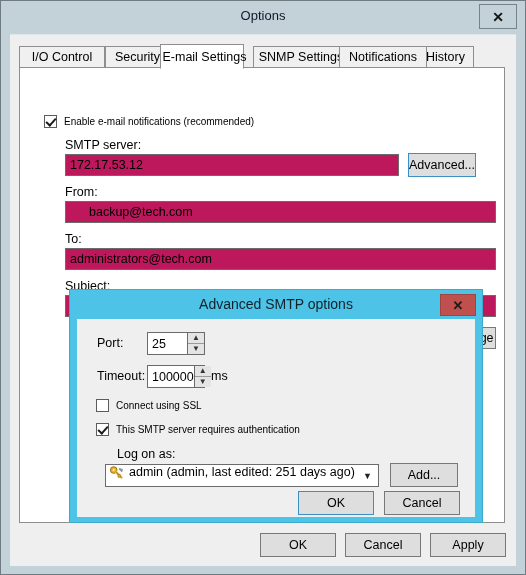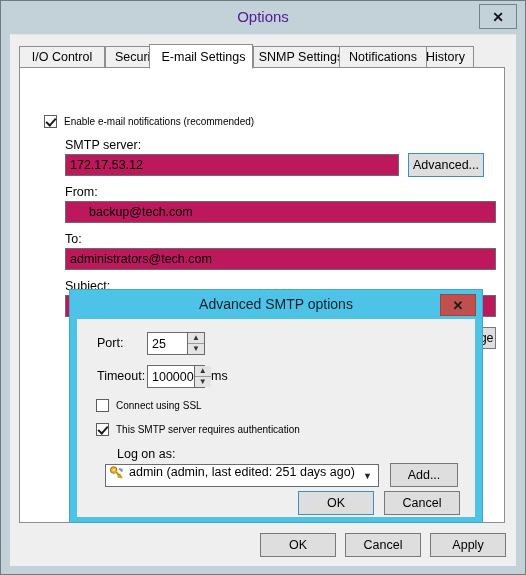--- a/index.html
+++ b/index.html
@@ -21,22 +21,22 @@
     border: 1px solid #6e7b80;
   }
   .titlebar {
     position: absolute; left: 0; top: 0;
     width: 524px; height: 33px;
     background: #c3d2d8;
   }
   .title-text {
     position: absolute; left: 0; top: 7px; width: 524px;
     text-align: center;
-    font-size: 15px;
-    color: #4c1d95;
+    font-size: 13px;
+    color: #0f172a;
   }
   .close-btn {
     position: absolute; right: 8px; top: 3px;
     width: 38px; height: 25px;
     background: #c3d2d8;
     border: 1px solid #74838a;
     display: flex; align-items: center; justify-content: center;
     font-size: 14px; font-weight: bold; color: #111;
     cursor: pointer;
     font-family: "Liberation Sans", sans-serif;
@@ -213,37 +213,37 @@
   <div class="titlebar">
     <div class="title-text">Options</div>
     <div class="close-btn">✕</div>
   </div>
 
   <div class="client">
 
     <div class="tabstrip">
       <div class="tab" style="left:86px; width:65px;">Security</div>
       <div class="tab" style="left:0px; width:86px;">I/O Control</div>
-      <div class="tab active" style="left:130px; width:104px;padding-left:12px;">E-mail Settings</div>
+      <div class="tab active" style="left:141px; width:84px;padding-left:12px;">E-mail Settings</div>
       <div class="tab" style="left:234px; width:96px;">SNMP Settings</div>
       <div class="tab" style="left:398px; width:57px;">History</div>
       <div class="tab" style="left:320px; width:88px;">Notifications</div>
     </div>
 
     <div class="tabpanel">
       <div class="form">
 
         <div class="chk-row" style="left:24px; top:47px;">
           <span class="chkbox checked"></span>
           <span class="chk-label">Enable e-mail notifications (recommended)</span>
         </div>
 
         <div class="fieldlabel" style="left:45px; top:70px;">SMTP server:</div>
         <div class="textbox" style="left:45px; top:86px; width:334px; height:22px;">172.17.53.12</div>
-        <div class="btn focus" style="left:388px; top:85px; width:76px; height:24px;">Advanced...</div>
+        <div class="btn focus" style="left:388px; top:85px; width:68px; height:24px;">Advanced...</div>
 
         <div class="fieldlabel" style="left:45px; top:117px;">From:</div>
         <div class="textbox" style="left:45px; top:133px; width:431px; height:22px;padding-left:23px;">backup@tech.com</div>
 
         <div class="fieldlabel" style="left:45px; top:164px;">To:</div>
         <div class="textbox" style="left:45px; top:180px; width:431px; height:22px;">administrators@tech.com</div>
 
         <div class="fieldlabel" style="left:45px; top:211px;">Subject:</div>
         <div class="textbox" style="left:45px; top:227px; width:431px; height:22px;">[%JobResult%] %JobName% (%ObjectCount% objects) %Issues%</div>
 

